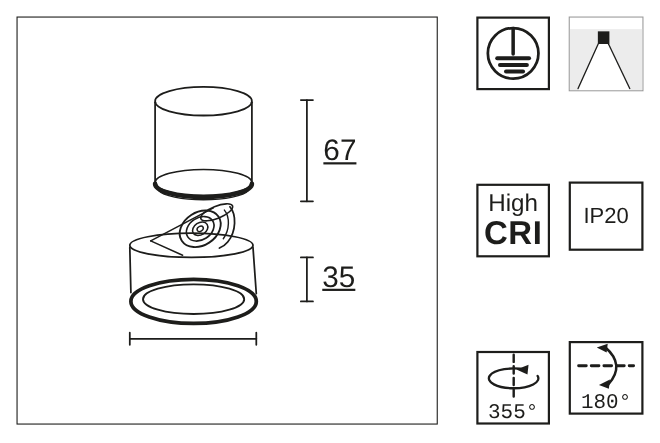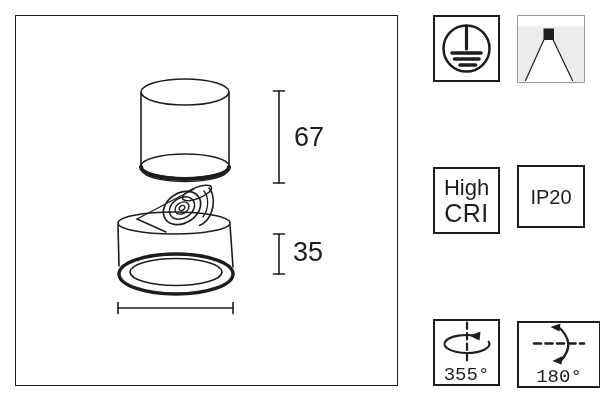--- a/index.html
+++ b/index.html
@@ -9,31 +9,31 @@
     overflow:hidden;
   }
   .panel{
     position:absolute;left:15px;top:15px;width:383px;height:371px;
     border:1.5px solid var(--line,#1d1d1b);box-sizing:border-box;background:#fff;
   }
   .panel svg{position:absolute;left:0;top:0;}
   .dim-label{
     position:absolute;transform:translate(-50%,-50%);
     font-size:27px;font-weight:400;letter-spacing:0;color:var(--line,#1d1d1b);
-    white-space:nowrap;line-height:1;
+    white-space:nowrap;line-height:1;text-decoration:underline;
   }
   .badge{
     position:absolute;box-sizing:border-box;background:#fff;
     border:2px solid var(--line,#1d1d1b);
     display:flex;flex-direction:column;align-items:center;justify-content:center;
   }
   .badge.thin-gray{border:1px solid var(--beam-border,#9b9b9b);padding:0;justify-content:flex-start;}
   .badge .icon-wrap{display:flex;align-items:center;justify-content:center;}
   .cri-top{font-size:22px;line-height:1.15;}
-  .cri-main{font-size:25px;font-weight:400;line-height:1.05;letter-spacing:0.5px;}
+  .cri-main{font-size:30px;font-weight:700;line-height:1.05;letter-spacing:0.5px;}
   .ip-label{font-size:20px;line-height:1;}
   .angle-label{font-size:19px;line-height:1;margin-top:3px;font-family:Liberation Mono, monospace;}
   svg .ln{stroke:var(--line,#1d1d1b);fill:none;stroke-linecap:round;}
   svg .fillink{fill:var(--line,#1d1d1b);stroke:none;}
   svg .beam-bg{fill:var(--beam-fill,#ececec);stroke:none;}
 </style>
 </head>
 <body>
 
 <div class="panel">
@@ -130,21 +130,21 @@
   <span class="icon-wrap">
     <svg width="56" height="42" viewBox="0 0 56 42">
       <line class="ln" x1="28" y1="1.5" x2="28" y2="40.5" stroke-width="2.2" stroke-dasharray="6.5 4"></line>
       <path class="ln" d="M 39.25 15.2 A 22.5 9 0 1 0 49.7 20.7" stroke-width="2.1"></path>
       <polygon class="fillink" points="30.5,14.8 41.5,10.6 40.5,19.4"></polygon>
     </svg>
   </span>
   <span class="angle-label">355°</span>
 </div>
 
-<div class="badge" style="left:517px;top:321px;width:84px;height:67px">
+<div class="badge" style="left:517px;top:310px;width:68px;height:67px">
   <span class="icon-wrap">
     <svg width="56" height="42" viewBox="0 0 56 42">
       <line class="ln" x1="3" y1="20.5" x2="53" y2="20.5" stroke-width="2.6" stroke-dasharray="7 4.5"></line>
       <path class="ln" d="M 27 3.5 Q 46 20 30 37.5" stroke-width="2.3"></path>
       <polygon class="fillink" points="19.5,4 29.5,0.5 28.5,8.5"></polygon>
       <polygon class="fillink" points="21.5,38 31.5,33 30.5,41.5"></polygon>
     </svg>
   </span>
   <span class="angle-label">180°</span>
 </div>

